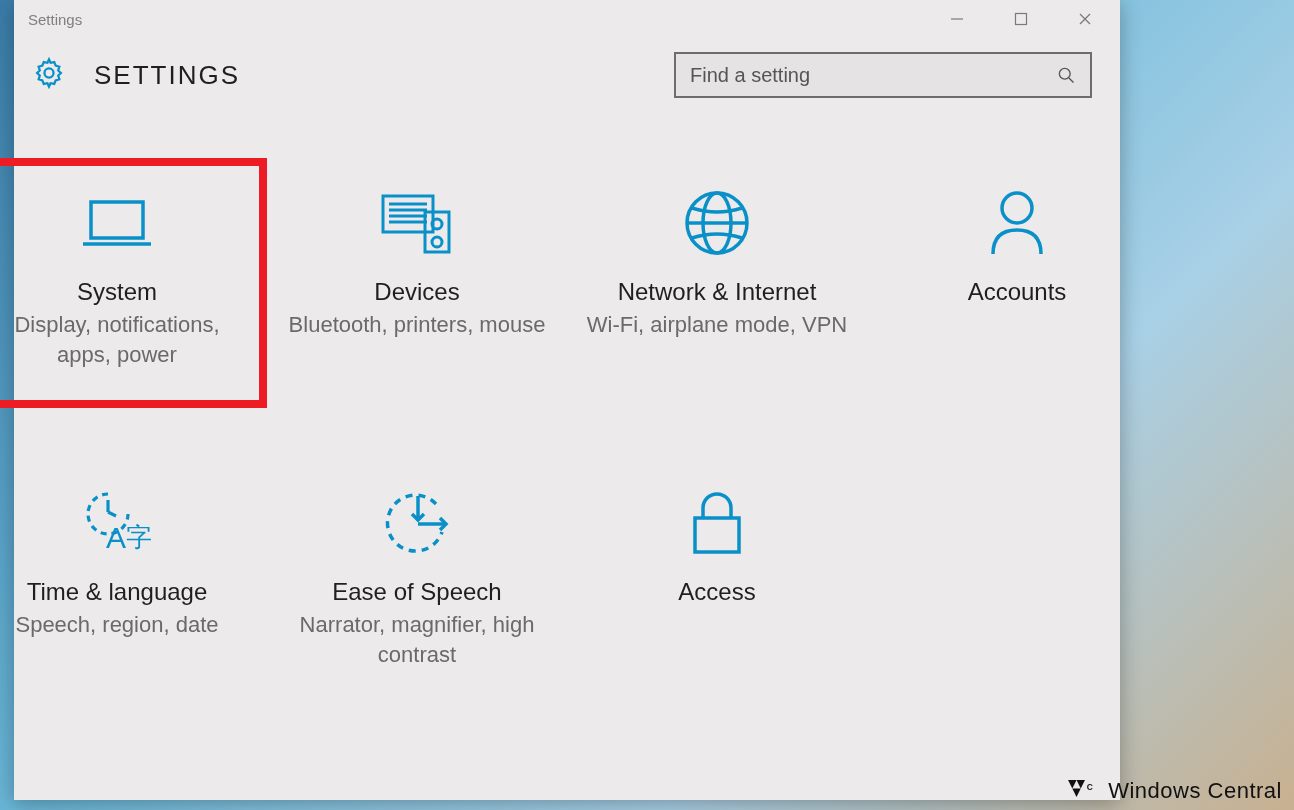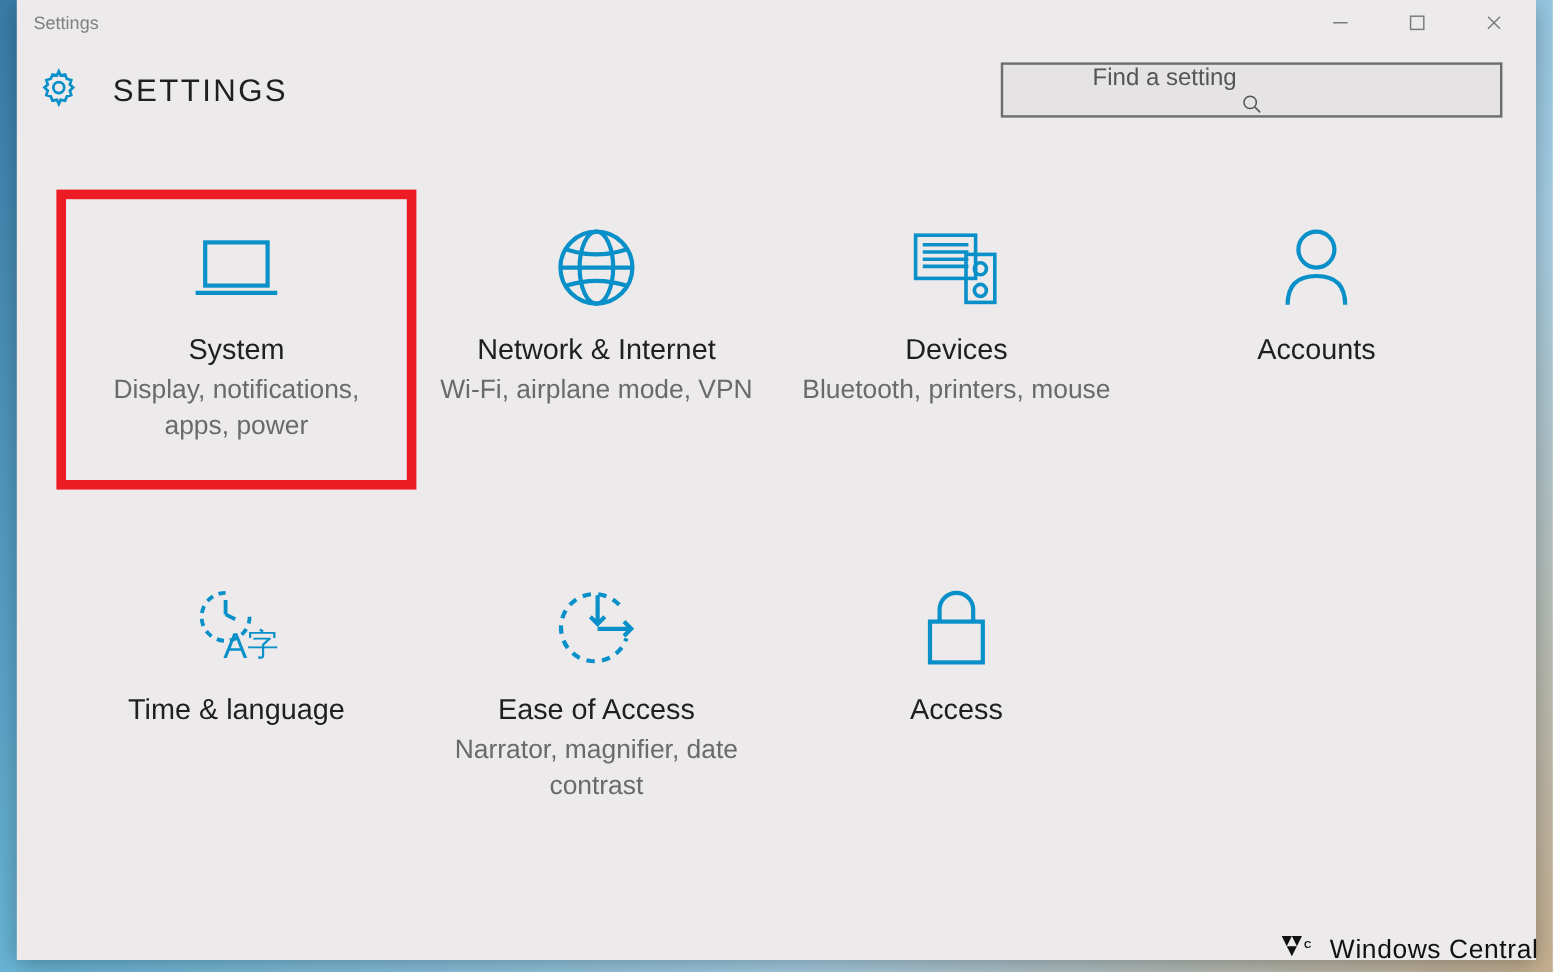--- a/index.html
+++ b/index.html
@@ -7,21 +7,21 @@
     font-family: "Segoe UI", Tahoma, sans-serif;
     background: linear-gradient(135deg,#3a7ca8 0%,#6bb8d9 40%,#a8d0e6 70%,#c8b090 100%);
     width: 1294px;
     height: 810px;
     overflow: hidden;
     position: relative;
   }
   .window {
     position: absolute;
     left: 14px; top: 0;
-    width: 1266px; height: 800px;
+    width: 1106px; height: 800px;
     background: #eceaea;
     box-shadow: 0 4px 20px rgba(0,0,0,0.3);
   }
   .titlebar {
     height: 38px;
     display: flex;
     align-items: center;
     justify-content: space-between;
     padding: 0 8px 0 14px;
   }
@@ -44,22 +44,21 @@
   .page-title {
     font-size: 26px; font-weight: 400; letter-spacing: 2px;
     color: #1f1f1f;
   }
   .search {
     margin-left: auto;
     width: 418px; height: 46px;
     border: 2px solid #6d6d6d;
     background: #e5e3e3;
     display: flex; align-items: center;
-    padding: 0 30px;
-    flex-direction: column;
+    padding: 0 14px;
   }
   .search input {
     flex: 1; border: none; background: transparent; outline: none;
     font-size: 20px; color: #444;
     font-family: inherit;
   }
   .search input::placeholder { color:#555; }
   .search svg { color:#555; }
   .grid {
     display: grid;
@@ -156,49 +155,49 @@
           <rect x="12" y="6" width="52" height="36"></rect>
             <line x1="4" y1="48" x2="72" y2="48"></line>
         </svg>
       </div>
       <div class="cat-title">System</div>
       <div class="cat-desc">Display, notifications, apps, power</div>
     </div>
 
     <div class="cat">
       <div class="cat-icon">
-        <svg width="70" height="70" viewBox="0 0 70 70" fill="none" stroke="currentColor" stroke-width="3.5">
-          <circle cx="35" cy="35" r="30"></circle>
-          <ellipse cx="35" cy="35" rx="14" ry="30"></ellipse>
-          <line x1="5" y1="35" x2="65" y2="35"></line>
-          <path d="M10 20 Q35 28 60 20"></path>
-            <path d="M10 50 Q35 42 60 50"></path>
-        </svg>
-      </div>
-      <div class="cat-title">Network &amp; Internet</div>
-      <div class="cat-desc">Wi-Fi, airplane mode, VPN</div>
-    </div>
-
-    <div class="cat">
-      <div class="cat-icon">
         <svg width="80" height="66" viewBox="0 0 80 66" fill="none" stroke="currentColor" stroke-width="3">
           <rect x="6" y="6" width="50" height="36"></rect>
           <line x1="12" y1="14" x2="50" y2="14"></line>
             <line x1="12" y1="20" x2="50" y2="20"></line>
             <line x1="12" y1="26" x2="50" y2="26"></line>
             <line x1="12" y1="32" x2="50" y2="32"></line>
           <rect x="48" y="22" width="24" height="40"></rect>
           <circle cx="60" cy="34" r="5"></circle>
             <circle cx="60" cy="52" r="5"></circle>
         </svg>
       </div>
       <div class="cat-title">Devices</div>
       <div class="cat-desc">Bluetooth, printers, mouse</div>
     </div>
 
+    <div class="cat">
+      <div class="cat-icon">
+        <svg width="70" height="70" viewBox="0 0 70 70" fill="none" stroke="currentColor" stroke-width="3.5">
+          <circle cx="35" cy="35" r="30"></circle>
+          <ellipse cx="35" cy="35" rx="14" ry="30"></ellipse>
+          <line x1="5" y1="35" x2="65" y2="35"></line>
+          <path d="M10 20 Q35 28 60 20"></path>
+            <path d="M10 50 Q35 42 60 50"></path>
+        </svg>
+      </div>
+      <div class="cat-title">Network &amp; Internet</div>
+      <div class="cat-desc">Wi-Fi, airplane mode, VPN</div>
+    </div>
+
 
     <div class="cat">
       <div class="cat-icon">
         <svg width="64" height="70" viewBox="0 0 64 70" fill="none" stroke="currentColor" stroke-width="3.5">
           <circle cx="32" cy="20" r="15"></circle>
           <path d="M8 66 Q8 42 32 42 Q56 42 56 66"></path>
         </svg>
       </div>
       <div class="cat-title">Accounts</div>
     </div>
@@ -207,34 +206,35 @@
       <div class="cat-icon">
         <svg width="78" height="70" viewBox="0 0 78 70" fill="none" stroke="currentColor" stroke-width="3.2">
           <path d="M30 6 A20 20 0 1 0 50 26" stroke-dasharray="6 5"></path>
           <line x1="30" y1="12" x2="30" y2="24"></line>
             <line x1="30" y1="24" x2="38" y2="28"></line>
           <text x="28" y="60" font-size="30" fill="currentColor" stroke="none" font-family="sans-serif">A</text>
           <text x="48" y="58" font-size="26" fill="currentColor" stroke="none" font-family="sans-serif">字</text>
         </svg>
       </div>
       <div class="cat-title">Time &amp; language</div>
+      <div class="cat-desc">Speech, region, date</div>
     </div>
 
     <div class="cat">
       <div class="cat-icon">
         <svg width="78" height="66" viewBox="0 0 78 66" fill="none" stroke="currentColor" stroke-width="3.5">
           <path d="M58 14 A28 28 0 1 0 64 42" stroke-dasharray="7 6"></path>
           <line x1="40" y1="6" x2="40" y2="30"></line>
           <polyline points="34,24 40,30 46,24" fill="none"></polyline>
           <line x1="40" y1="34" x2="68" y2="34"></line>
           <polyline points="62,28 68,34 62,40" fill="none"></polyline>
         </svg>
       </div>
-      <div class="cat-title">Ease of Access</div>
-      <div class="cat-desc">Narrator, magnifier, date contrast</div>
+      <div class="cat-title">Ease of Speech</div>
+      <div class="cat-desc">Narrator, magnifier, high contrast</div>
     </div>
 
     <div class="cat">
       <div class="cat-icon">
         <svg width="60" height="70" viewBox="0 0 60 70" fill="none" stroke="currentColor" stroke-width="3.5">
           <rect x="8" y="30" width="44" height="34"></rect>
           <path d="M16 30 V20 a14 14 0 0 1 28 0 V30"></path>
         </svg>
       </div>
       <div class="cat-title">Access</div>

